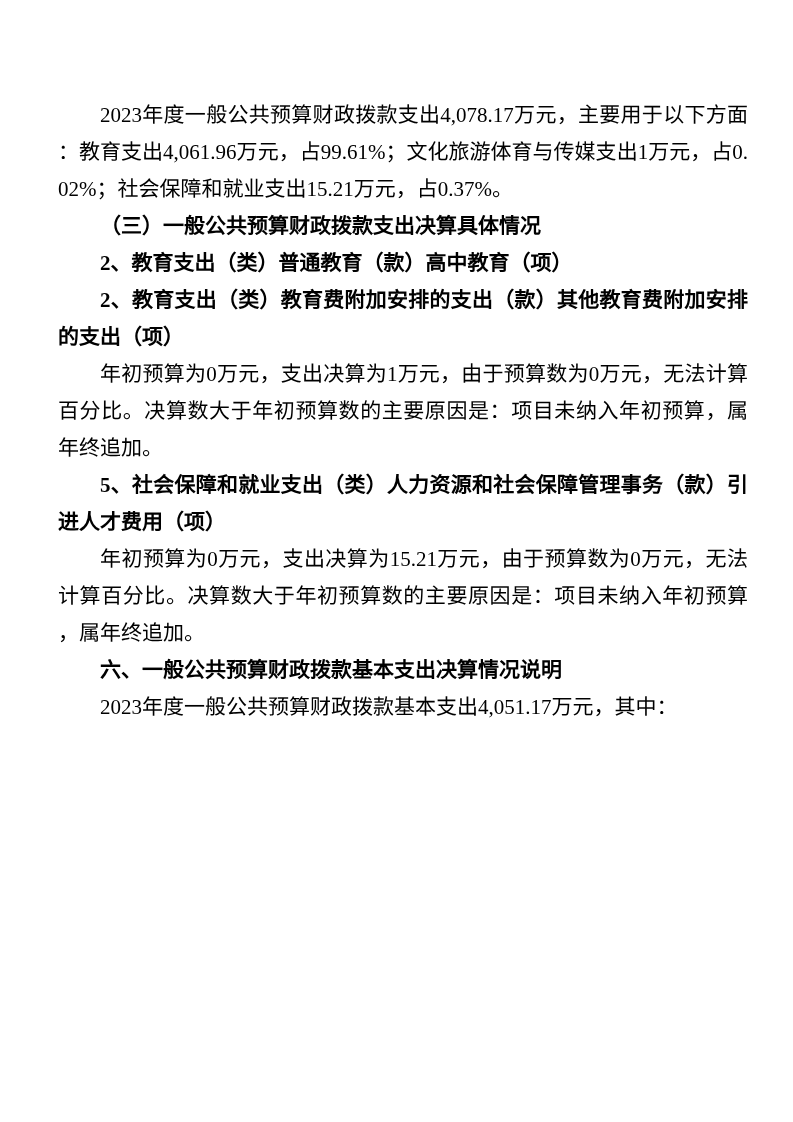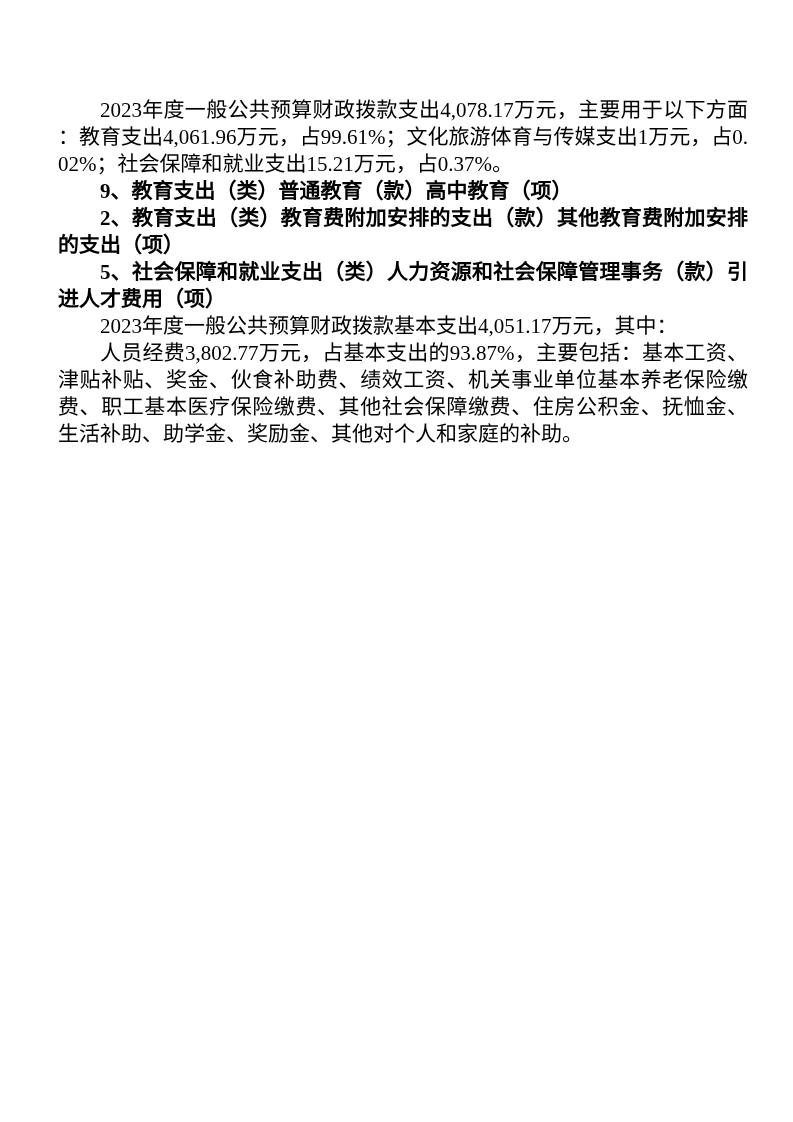--- a/index.html
+++ b/index.html
@@ -19,35 +19,38 @@
     left: 58px;
     top: 97px;
     width: 690px;
   }
   .content p {
     margin: 0;
     padding: 0;
     color: #000000;
     font-family: "Liberation Serif", "DejaVu Serif", serif;
     font-size: 21px;
-    line-height: 27px;
+    line-height: 37px;
     text-indent: 2em;
     text-align: justify;
     word-break: break-all;
     line-break: anywhere;
   }
   .content p.heading {
     font-weight: bold;
   }
 </style>
 </head>
 <body>
 
 <div class="page">
   <div class="content">
     <p class="body">2023年度一般公共预算财政拨款支出4,078.17万元，主要用于以下方面：教育支出4,061.96万元，占99.61%；文化旅游体育与传媒支出1万元，占0.02%；社会保障和就业支出15.21万元，占0.37%。</p>
-    <p class="heading">9、教育支出（类）普通教育（款）高中教育（项）</p>
+    <p class="heading">（三）一般公共预算财政拨款支出决算具体情况</p>
+    <p class="heading">2、教育支出（类）普通教育（款）高中教育（项）</p>
     <p class="heading">2、教育支出（类）教育费附加安排的支出（款）其他教育费附加安排的支出（项）</p>
+    <p class="body">年初预算为0万元，支出决算为1万元，由于预算数为0万元，无法计算百分比。决算数大于年初预算数的主要原因是：项目未纳入年初预算，属年终追加。</p>
     <p class="heading">5、社会保障和就业支出（类）人力资源和社会保障管理事务（款）引进人才费用（项）</p>
+    <p class="body">年初预算为0万元，支出决算为15.21万元，由于预算数为0万元，无法计算百分比。决算数大于年初预算数的主要原因是：项目未纳入年初预算，属年终追加。</p>
+    <p class="heading">六、一般公共预算财政拨款基本支出决算情况说明</p>
     <p class="body">2023年度一般公共预算财政拨款基本支出4,051.17万元，其中：</p>
-    <p class="body">人员经费3,802.77万元，占基本支出的93.87%，主要包括：基本工资、津贴补贴、奖金、伙食补助费、绩效工资、机关事业单位基本养老保险缴费、职工基本医疗保险缴费、其他社会保障缴费、住房公积金、抚恤金、生活补助、助学金、奖励金、其他对个人和家庭的补助。</p>
   </div>
 </div>
 
 </body></html>

